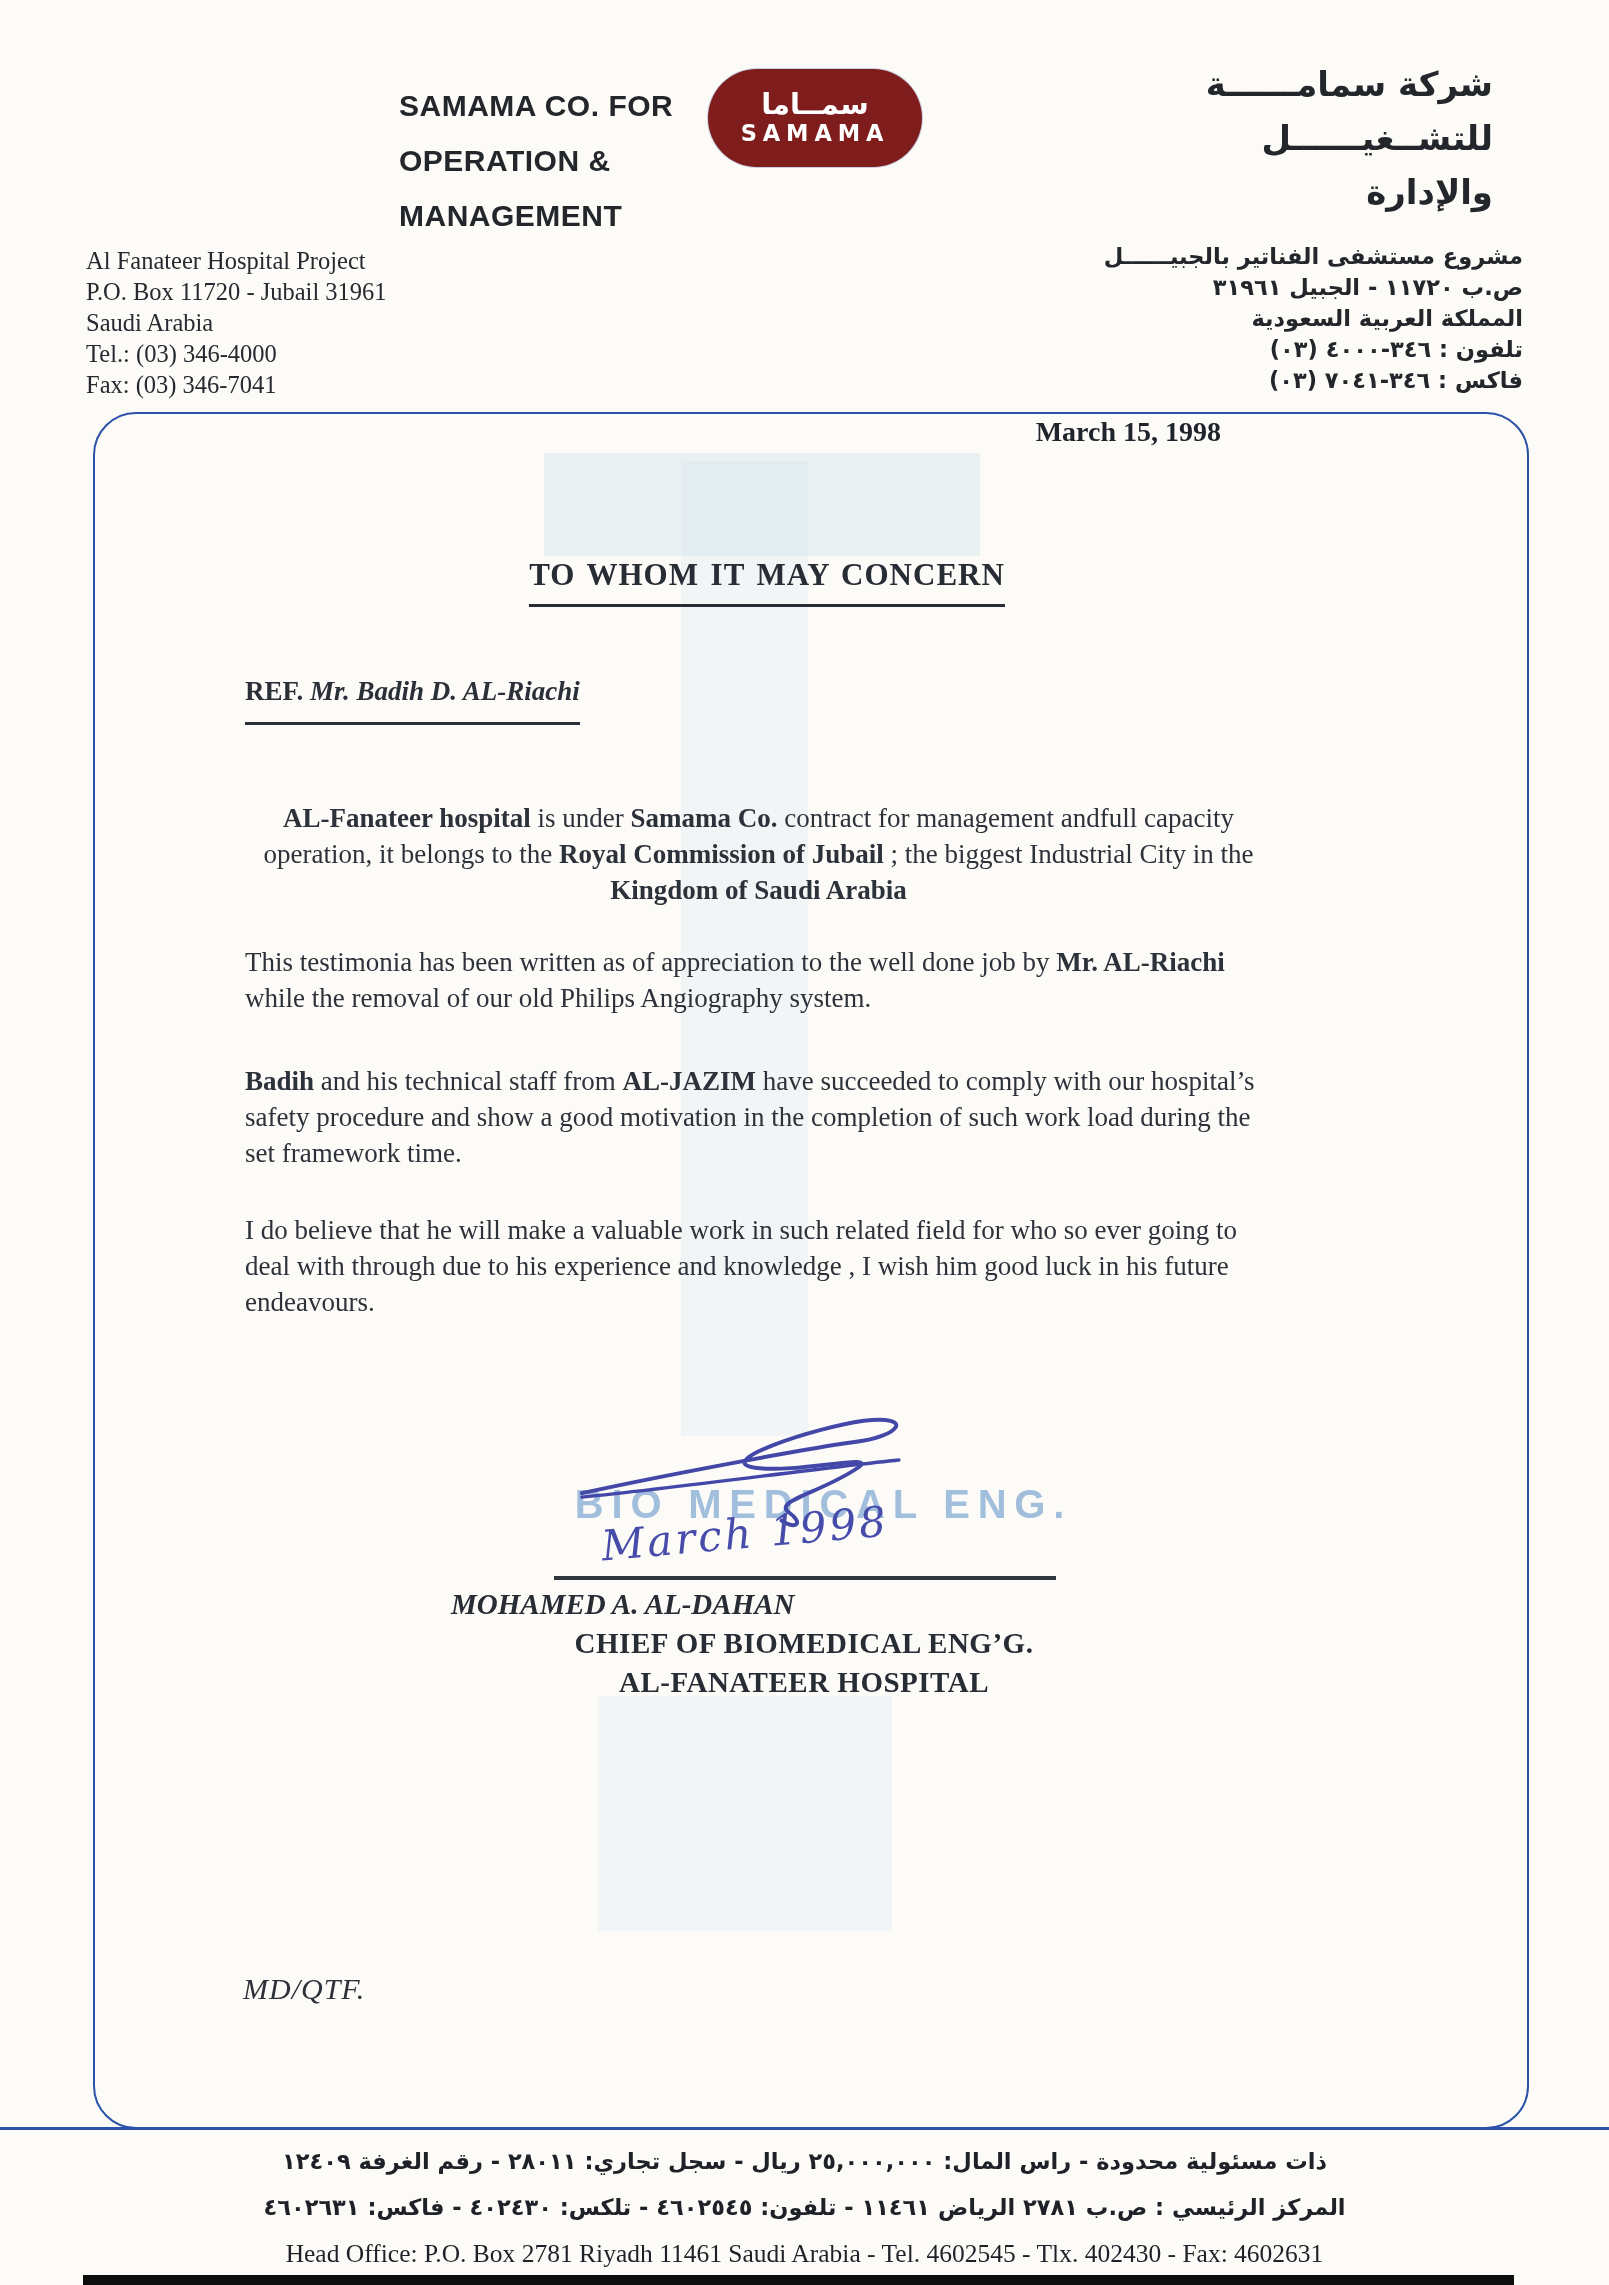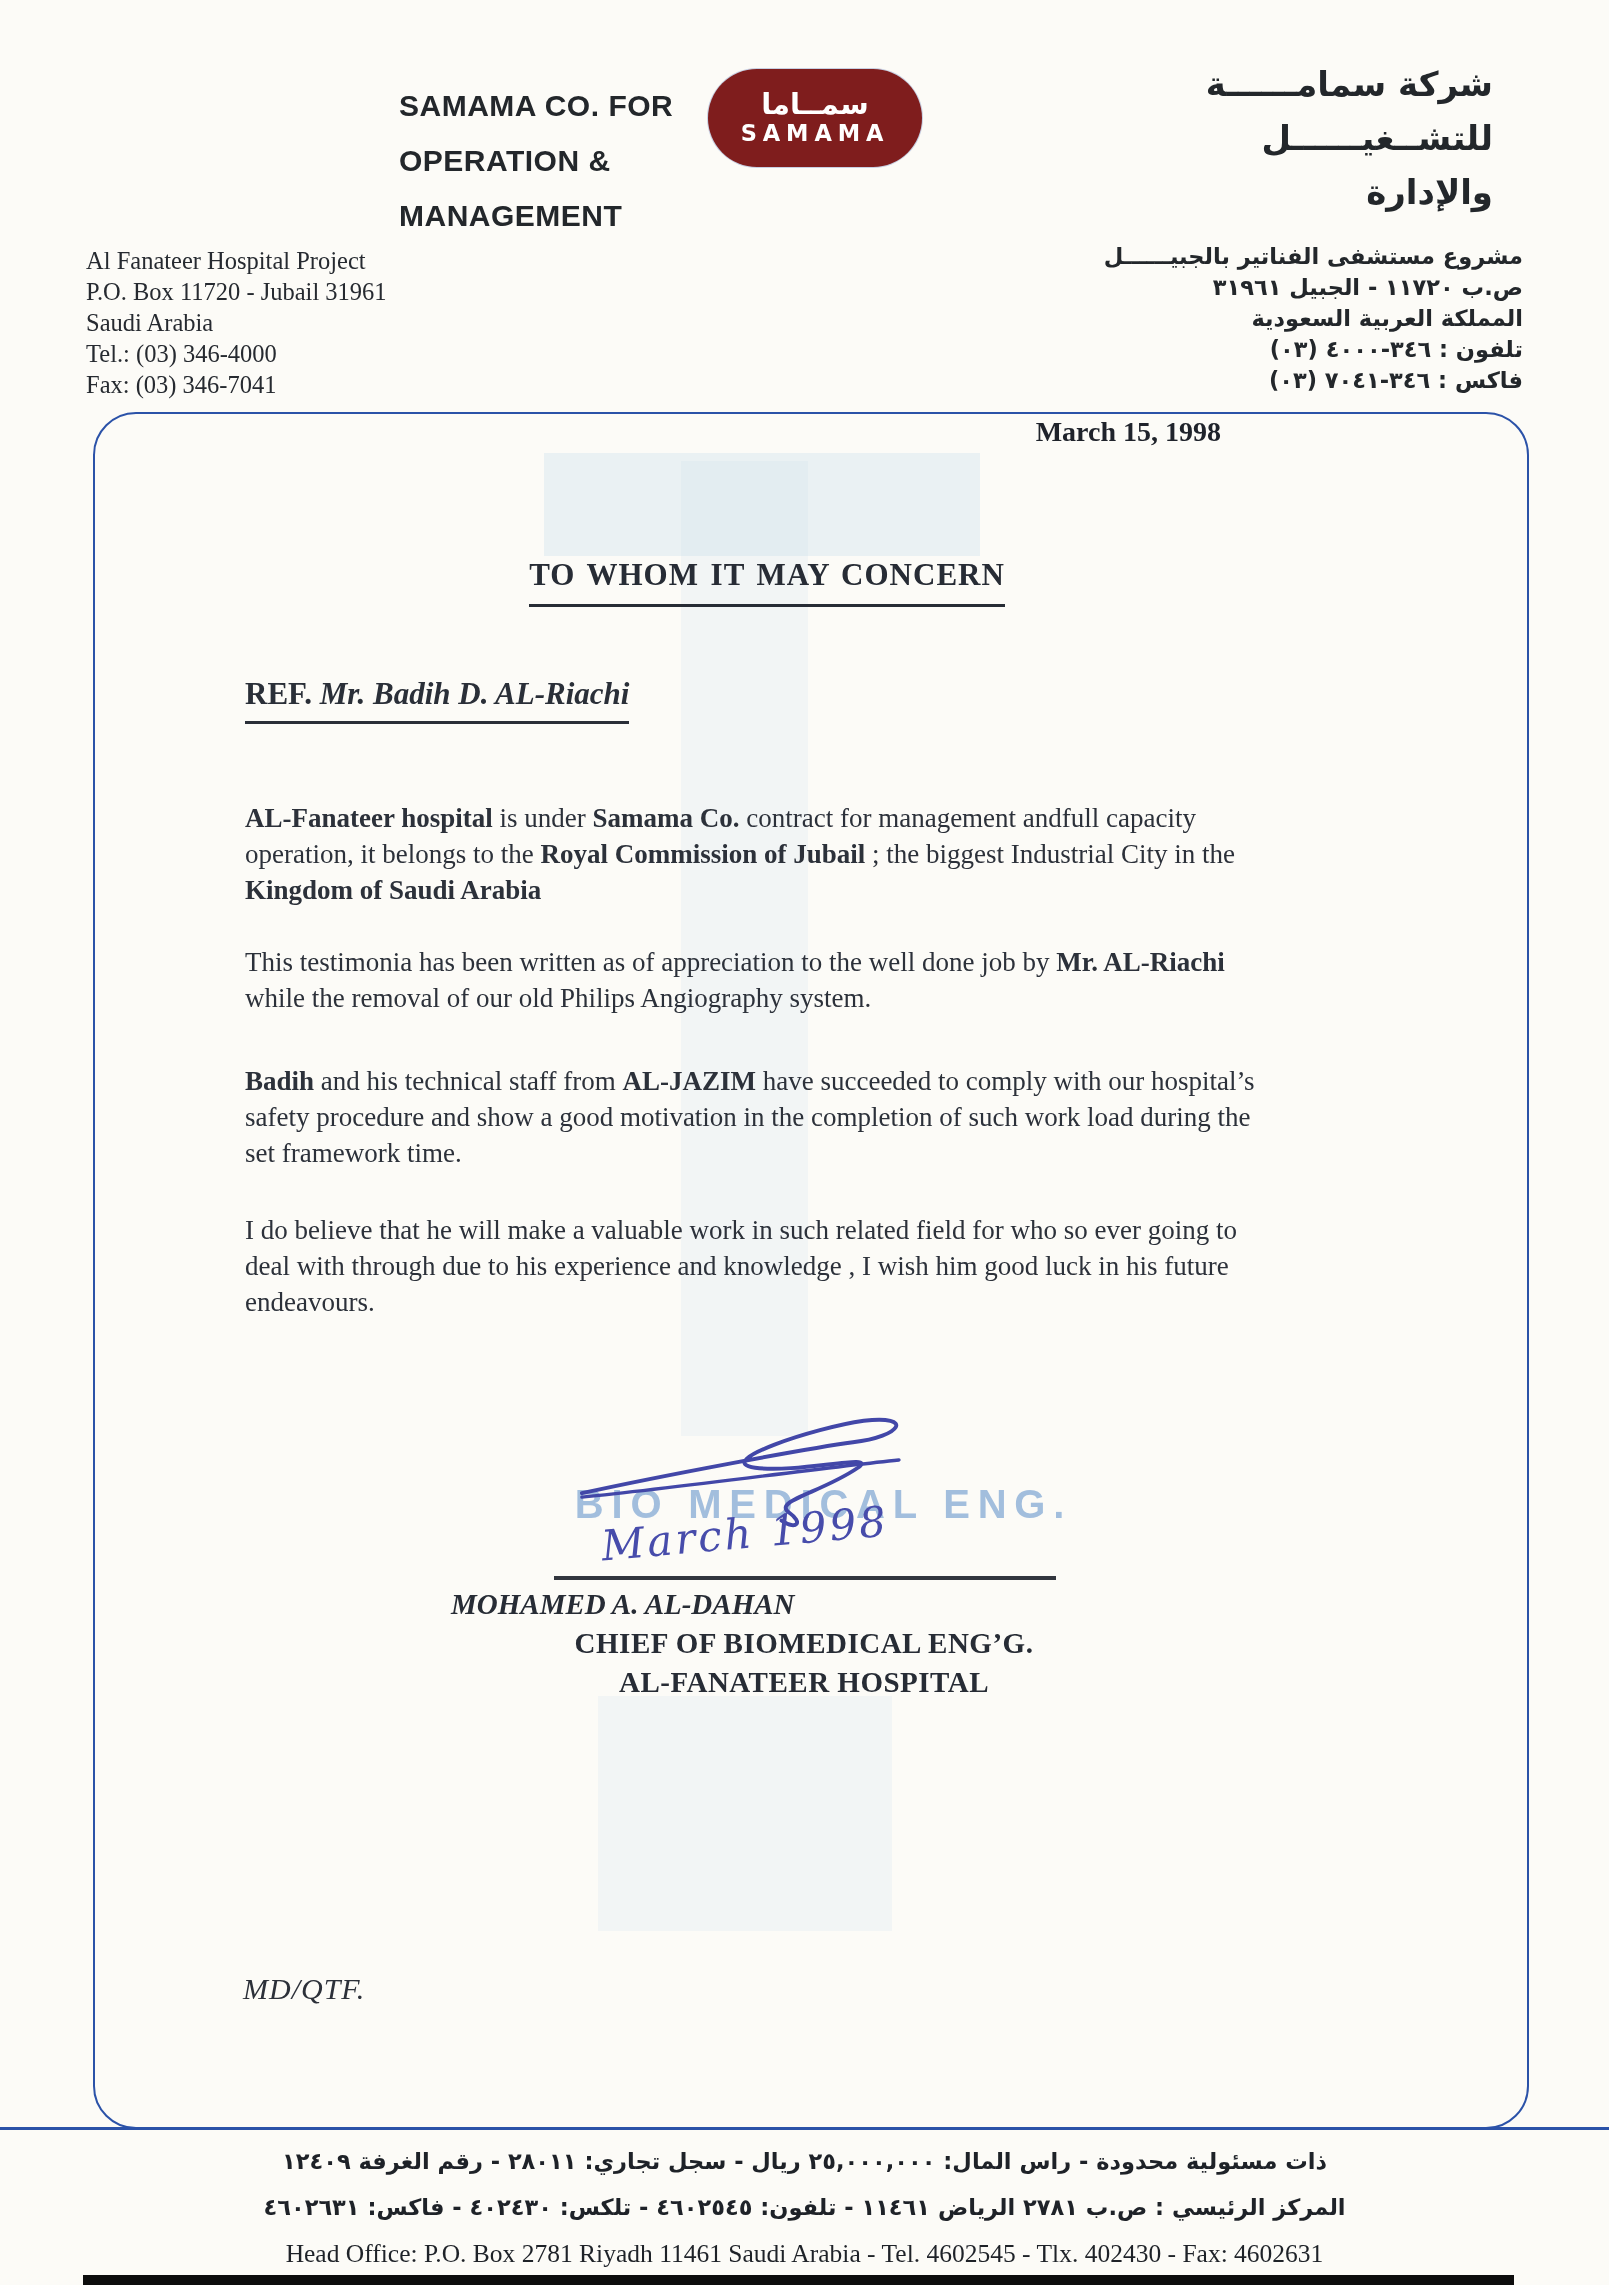--- a/index.html
+++ b/index.html
@@ -68,30 +68,30 @@
   .wm3{position:absolute;left:598px;top:1696px;width:294px;height:235px;background:rgba(190,215,235,.16);}
   
   .heading{
     position:absolute;left:49px;top:557px;width:1436px;
     text-align:center;font-size:31px;font-weight:bold;margin:0;
     letter-spacing:1px;word-spacing:2.9px;color:#272c35;
   }
   .heading span{border-bottom:3.9px solid #272c35;padding-bottom:12px;}
   .ref{
     position:absolute;left:245px;top:676px;
-    font-size:31px;color:#2a2f38;
-    border-bottom:3.9px solid #2a2f38;padding-bottom:9px;
+    font-size:27px;color:#2a2f38;
+    border-bottom:3.9px solid #2a2f38;padding-bottom:15px;
   }
   .ref-label{font-weight:bold;}
   .ref-name{font-weight:bold;font-style:italic;}
   .para{
     position:absolute;left:245px;width:1027px;margin:0;
     font-size:27px;line-height:36px;color:#2c313a;
   }
-  .p1{top:800px;} .p2{top:944px;} .p3{top:1063px;} .p4{top:1212px;}
+  .p1{top:800px;text-align:center;} .p2{top:944px;} .p3{top:1063px;} .p4{top:1212px;}
   
   .stamp{
     position:absolute;left:549px;top:1482px;width:549px;
     font-family:"Liberation Sans", sans-serif;font-weight:bold;
     font-size:40px;letter-spacing:7.8px;color:rgba(128,166,210,.72);
     white-space:nowrap;
     text-align:center;
   }
   .sig-svg{position:absolute;left:564px;top:1411px;}
   .handwritten{

